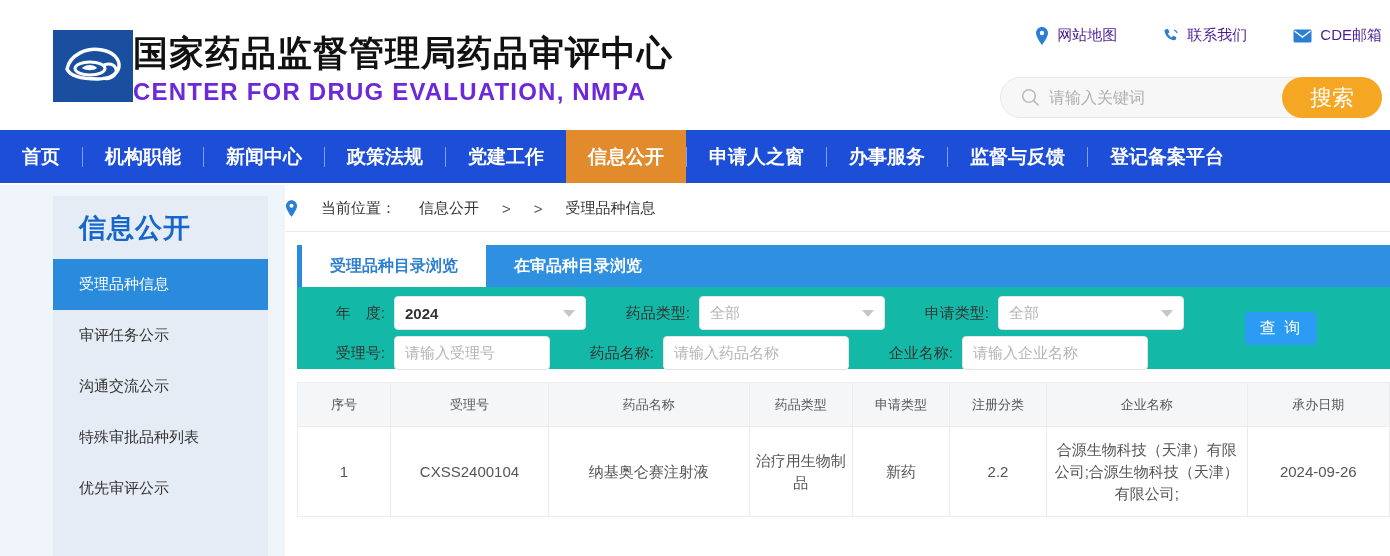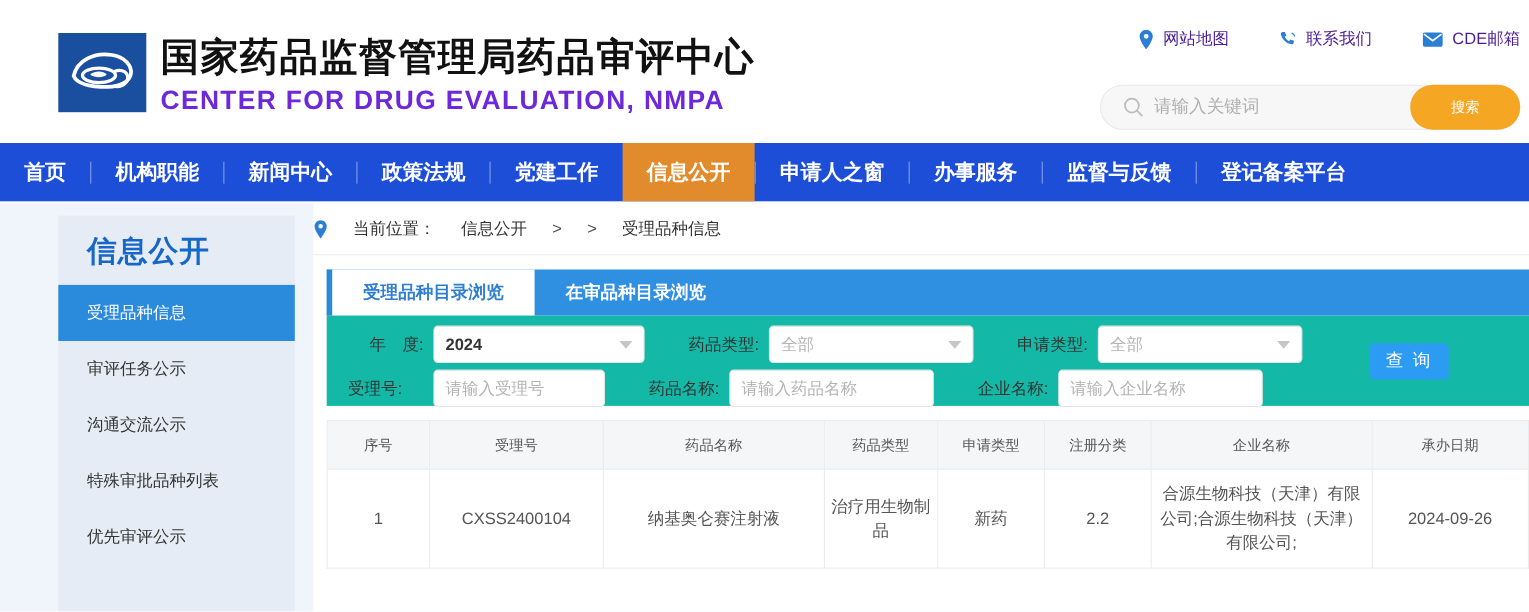--- a/index.html
+++ b/index.html
@@ -21,21 +21,21 @@
   .brand {
     position: absolute; left: 53px; top: 30px;
     display: flex; align-items: flex-start;
   }
   .logo-box {
     width: 80px; height: 72px;
     background: #1A4FA0;
     display: flex; align-items: center; justify-content: center;
     flex: none;
   }
-  .brand-text { margin-left: 13px; padding-top: 2px; }
+  .brand-text { padding-top: 2px; }
   .brand-cn {
     font-size: 35px; font-weight: bold; color: #111111;
     letter-spacing: 1px; line-height: 42px; white-space: nowrap;
   }
   .brand-en {
     font-size: 24px; font-weight: bold; color: #6d28d9;
     letter-spacing: 1.2px; line-height: 30px; margin-top: 3px; white-space: nowrap;
   }
 
   .util-links {
@@ -68,21 +68,21 @@
     font-size: 16px; color: #333; margin-left: 9px;
     width: 240px; height: 30px;
     font-family: "Liberation Sans", "DejaVu Sans", sans-serif;
   }
   .search-input::placeholder { color: #b0b0b0; }
   .search-btn {
     position: absolute; right: 0; top: 0;
     width: 100px; height: 41px;
     background: #F5A623; color: #ffffff;
     border: 0; border-radius: 21px;
-    font-size: 13px; cursor: pointer;
+    font-size: 22px; cursor: pointer;
     font-family: "Liberation Sans", "DejaVu Sans", sans-serif;
   }
 
   
   .navbar {
     position: absolute; left: 0; top: 130px;
     width: 1390px; height: 53px;
     background: #1d4ed8;
     display: flex; align-items: stretch;
   }
@@ -364,21 +364,21 @@
             <span class="caret"></span>
           </div>
           <span class="f-label" style="width:86px; margin-left:18px;">申请类型:</span>
           <div class="f-control" style="width:186px; margin-left:9px;">
             <span class="txt ph">全部</span>
             <span class="caret"></span>
           </div>
         </div>
 
         <div class="f-row r2">
-          <span class="f-label" style="width:88px;text-align:center;">受理号:</span>
+          <span class="f-label" style="width:88px;">受理号:</span>
           <div class="f-control" style="width:156px; margin-left:9px;">
             <span class="txt ph">请输入受理号</span>
           </div>
           <span class="f-label" style="width:86px; margin-left:18px;">药品名称:</span>
           <div class="f-control" style="width:186px; margin-left:9px;">
             <span class="txt ph">请输入药品名称</span>
           </div>
           <span class="f-label" style="width:86px; margin-left:18px;">企业名称:</span>
           <div class="f-control" style="width:186px; margin-left:9px;">
             <span class="txt ph">请输入企业名称</span>

